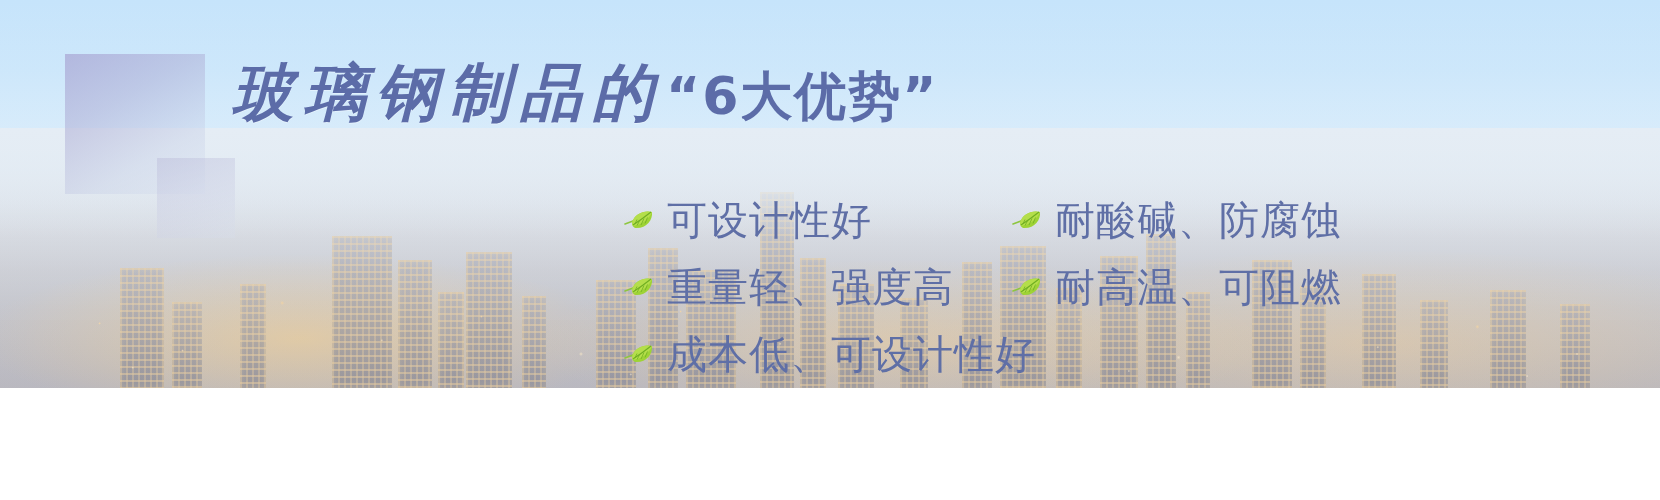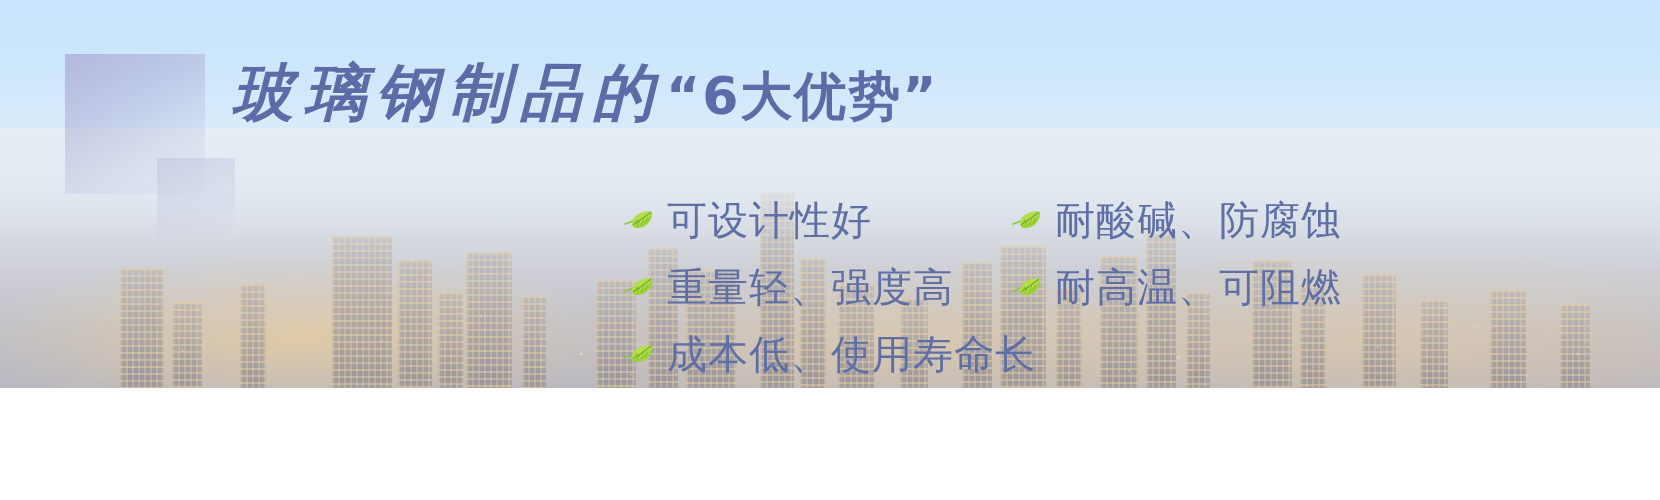--- a/index.html
+++ b/index.html
@@ -308,17 +308,17 @@
     </div>
 
     <div class="feature">
       <svg class="leaf-icon" viewBox="0 0 30 22">
         <path d="M1 15 L9 12" stroke="#8dc63f" stroke-width="1.6" fill="none" stroke-linecap="round"></path>
         <path d="M8 14 C10 5, 20 1, 28 3 C29 11, 22 20, 11 19 C9 18, 8 16, 8 14 Z" fill="#9ed335"></path>
         <path d="M8 14 C10 5, 20 1, 28 3 C26 9, 18 16, 9 17 Z" fill="#b4de4a"></path>
         <path d="M9 16 C15 12, 22 7, 27 3" stroke="#6fae22" stroke-width="1.1" fill="none"></path>
         <path d="M13 16.5 L16 11 M17 16 L20 9.5 M21 14.5 L23.5 8.5 M11 15 L13 10.5" stroke="#6fae22" stroke-width="0.8" fill="none"></path>
       </svg>
-      <span class="feature-label">成本低、使用寿命长</span>
+      <span class="feature-label">成本低、可设计性好</span>
     </div>
 
   </div>
 </div>
 
 </body></html>

